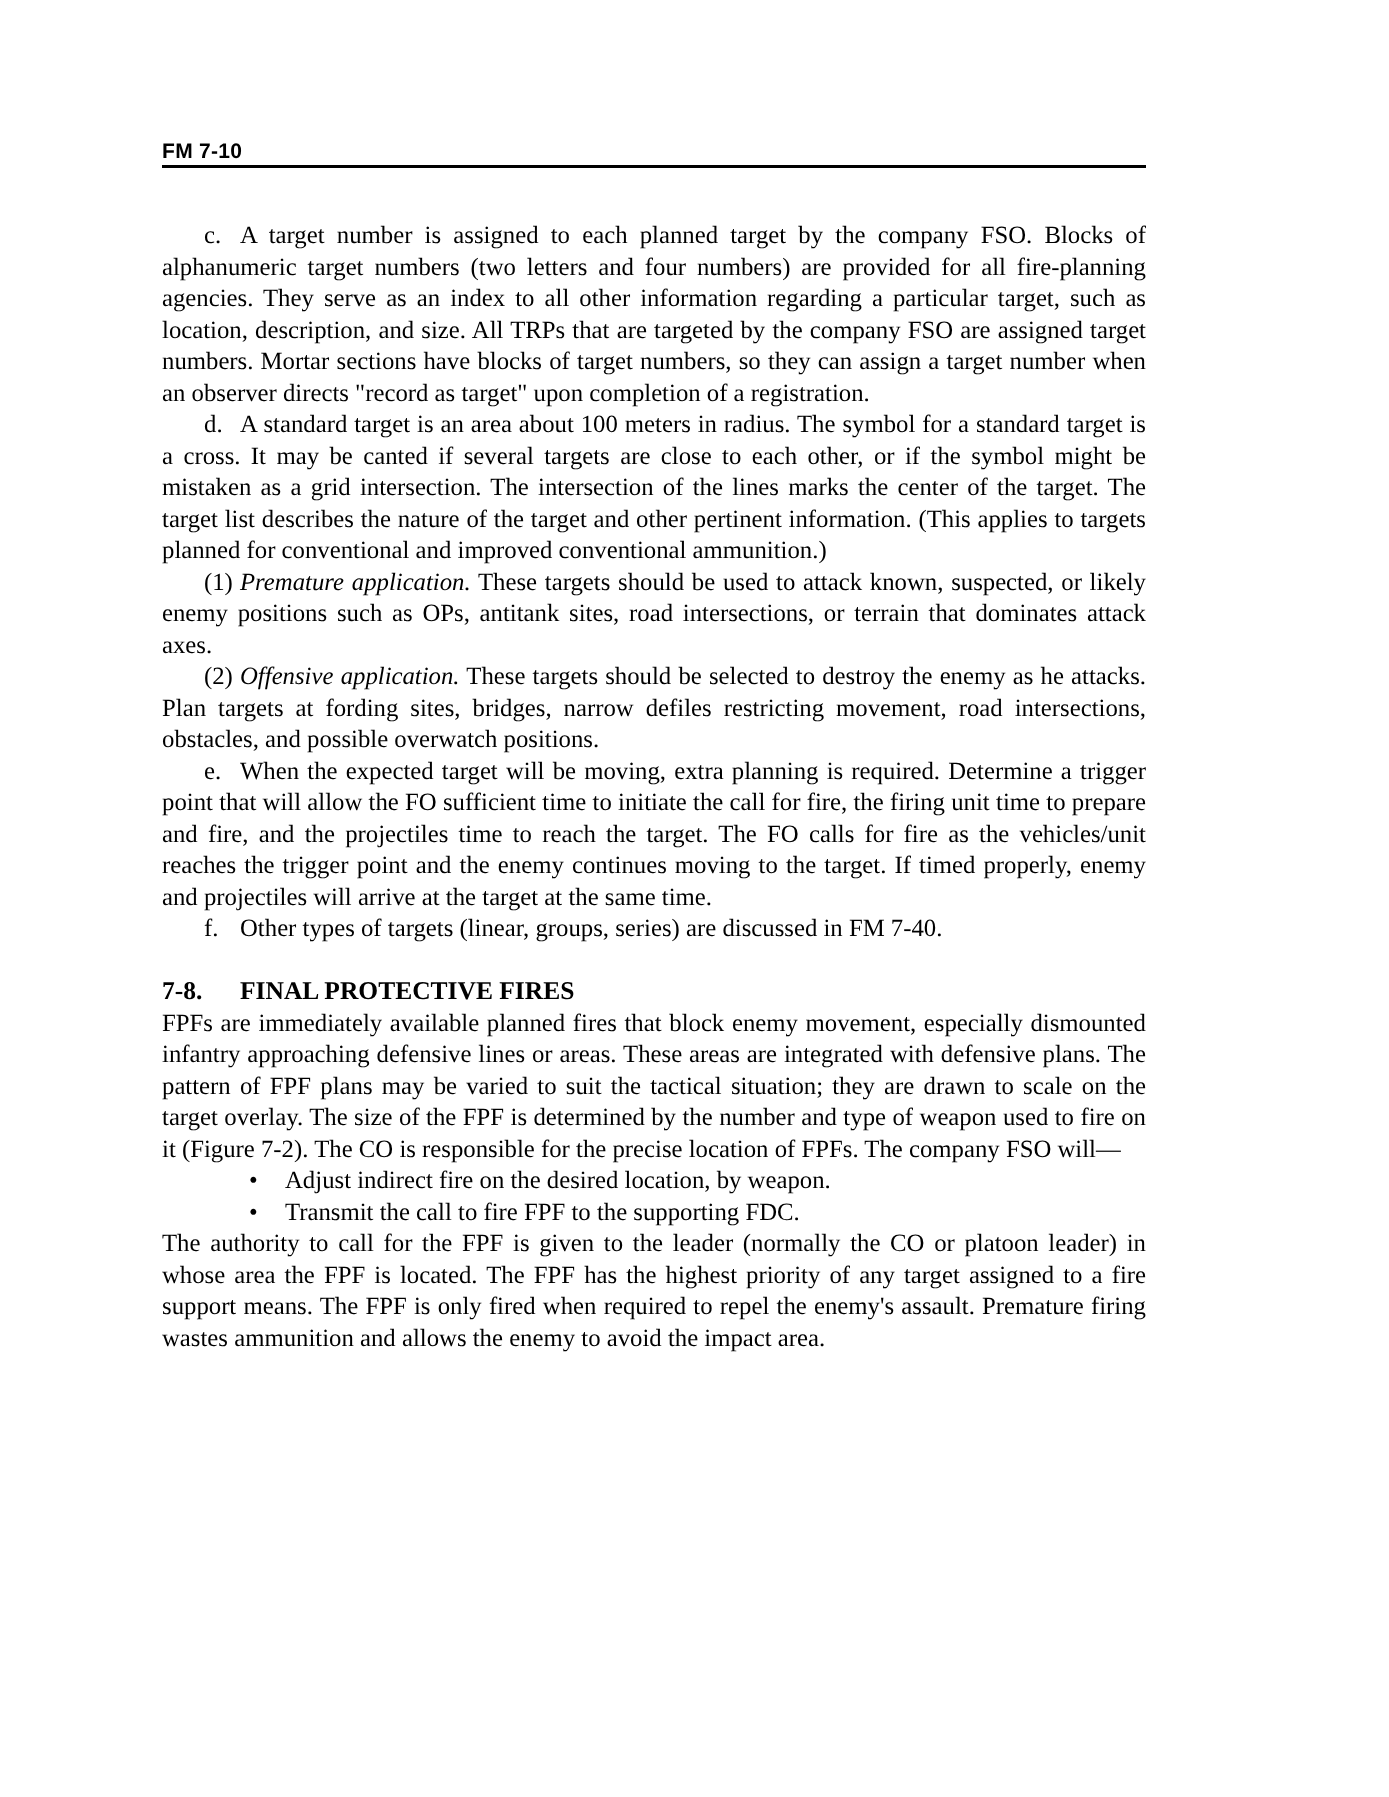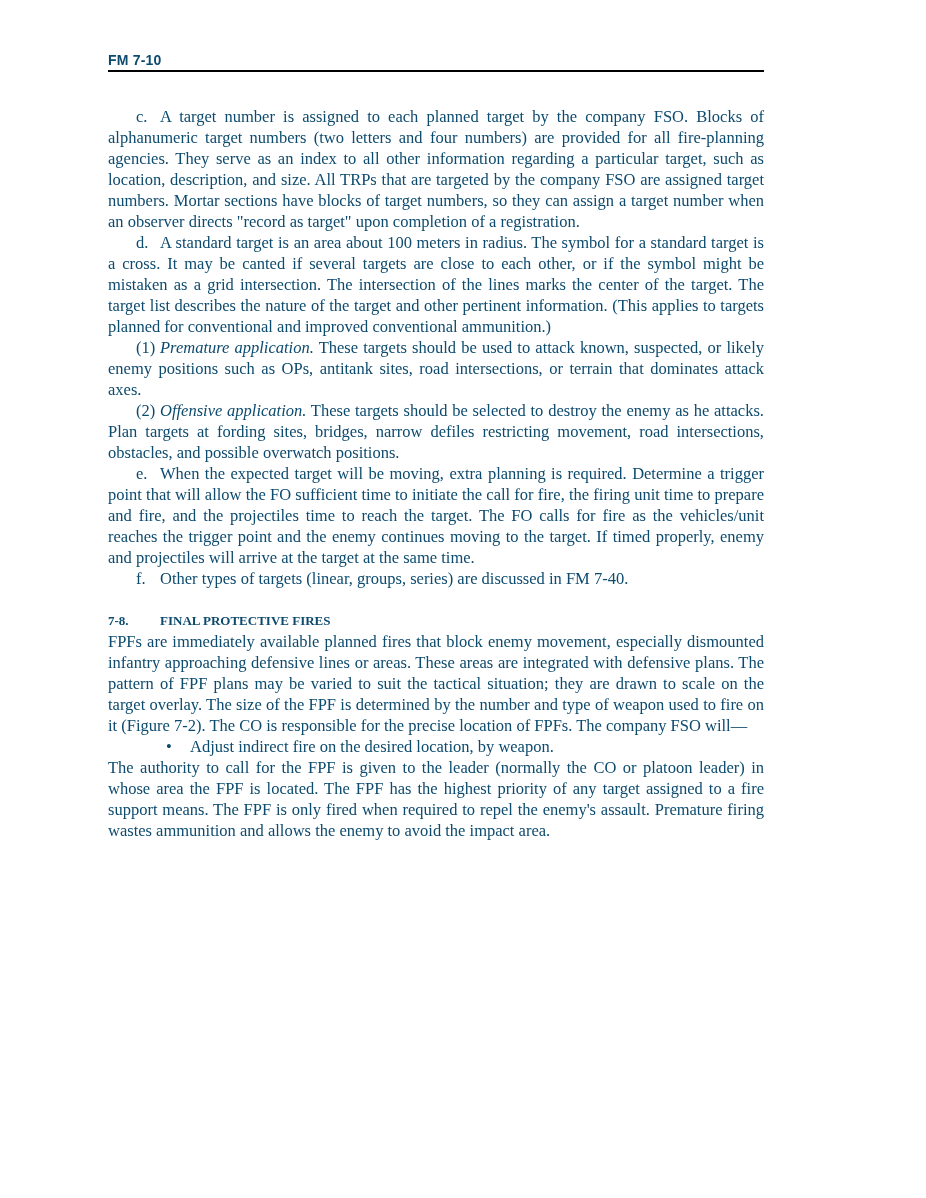--- a/index.html
+++ b/index.html
@@ -5,23 +5,24 @@
   html, body {
     margin: 0;
     padding: 0;
     background: #ffffff;
   }
   .page {
     position: relative;
     width: 926px;
     height: 998px;
     background: #ffffff;
-    color: #0c4a6e;
+    color: #000000;
     font-family: "Liberation Serif", serif;
     overflow: hidden;
+    margin-top: 40px;
   }
   .running-header {
     position: absolute;
     left: 108px;
     top: 52px;
     font-family: "Liberation Sans", sans-serif;
     font-weight: bold;
     font-size: 14px;
     letter-spacing: 0.2px;
   }
@@ -51,21 +52,21 @@
   .label {
     display: inline-block;
     min-width: 24px;
     text-indent: 0;
   }
   .italic {
     font-style: italic;
   }
   .section-heading {
     margin: 21px 0 0 0;
-    font-size: 13px;
+    font-size: 17px;
     line-height: 21px;
     font-weight: bold;
   }
   .section-number {
     display: inline-block;
     min-width: 52px;
   }
   .bullet-list {
     margin: 0;
   }
@@ -106,19 +107,20 @@
       <p class="para indent"><span class="label">c.</span><span>A target number is assigned to each planned target by the company FSO. Blocks of alphanumeric target numbers (two letters and four numbers) are provided for all fire-planning agencies. They serve as an index to all other information regarding a particular target, such as location, description, and size. All TRPs that are targeted by the company FSO are assigned target numbers. Mortar sections have blocks of target numbers, so they can assign a target number when an observer directs "record as target" upon completion of a registration.</span></p>
       <p class="para indent"><span class="label">d.</span><span>A standard target is an area about 100 meters in radius. The symbol for a standard target is a cross. It may be canted if several targets are close to each other, or if the symbol might be mistaken as a grid intersection. The intersection of the lines marks the center of the target. The target list describes the nature of the target and other pertinent information. (This applies to targets planned for conventional and improved conventional ammunition.)</span></p>
       <p class="para indent"><span class="label">(1)</span><span class="italic">Premature application.</span><span> These targets should be used to attack known, suspected, or likely enemy positions such as OPs, antitank sites, road intersections, or terrain that dominates attack axes.</span></p>
       <p class="para indent"><span class="label">(2)</span><span class="italic">Offensive application.</span><span> These targets should be selected to destroy the enemy as he attacks. Plan targets at fording sites, bridges, narrow defiles restricting movement, road intersections, obstacles, and possible overwatch positions.</span></p>
       <p class="para indent"><span class="label">e.</span><span>When the expected target will be moving, extra planning is required. Determine a trigger point that will allow the FO sufficient time to initiate the call for fire, the firing unit time to prepare and fire, and the projectiles time to reach the target. The FO calls for fire as the vehicles/unit reaches the trigger point and the enemy continues moving to the target. If timed properly, enemy and projectiles will arrive at the target at the same time.</span></p>
       <p class="para indent"><span class="label">f.</span><span>Other types of targets (linear, groups, series) are discussed in FM 7-40.</span></p>
       <h2 class="section-heading"><span class="section-number">7-8.</span><span>FINAL PROTECTIVE FIRES</span></h2>
       <p class="para"><span>FPFs are immediately available planned fires that block enemy movement, especially dismounted infantry approaching defensive lines or areas. These areas are integrated with defensive plans. The pattern of FPF plans may be varied to suit the tactical situation; they are drawn to scale on the target overlay. The size of the FPF is determined by the number and type of weapon used to fire on it (Figure 7-2). The CO is responsible for the precise location of FPFs. The company FSO will—</span></p>
       <div class="bullet-list">
         <div class="bullet-row"><span class="bullet">•</span><span>Adjust indirect fire on the desired location, by weapon.</span></div>
+        <div class="bullet-row"><span class="bullet">•</span><span>Transmit the call to fire FPF to the supporting FDC.</span></div>
       </div>
       <p class="para"><span>The authority to call for the FPF is given to the leader (normally the CO or platoon leader) in whose area the FPF is located. The FPF has the highest priority of any target assigned to a fire support means. The FPF is only fired when required to repel the enemy's assault. Premature firing wastes ammunition and allows the enemy to avoid the impact area.</span></p>
     </div>
 
   <div class="footer-rule"></div>
   <div class="running-footer">2-14</div>
 </div>
 
 </body></html>

